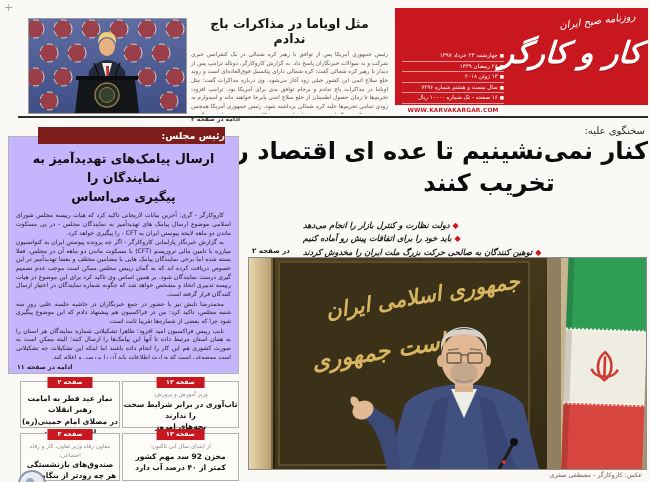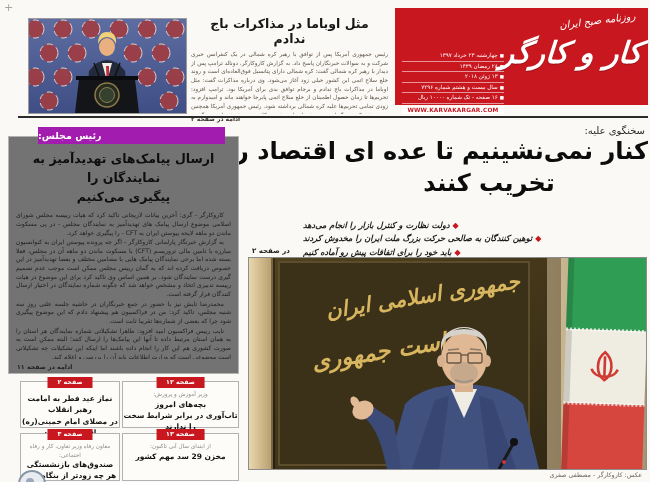--- a/index.html
+++ b/index.html
@@ -32,23 +32,23 @@
   .lead-head{left:330px;top:135px;width:318px;text-align:center;direction:rtl;color:#0c0c0c;
              font-weight:bold;font-size:24px;line-height:1.35;letter-spacing:-.5px;}
   .lead-head div{white-space:nowrap;}
   .lead-bullets{right:2px;top:219px;width:345px;direction:rtl;text-align:left;font-style:italic;}
   .lead-bullets .b{font-size:8.2px;font-weight:bold;color:#1d1d1d;line-height:1.55;white-space:nowrap;}
   .lead-bullets .d{color:#c8171f;padding-left:3px;font-size:8px;}
   .pageref{left:252px;top:247px;font-size:7px;font-weight:bold;color:#222;direction:rtl;}
   .main-photo{left:248px;top:257px;width:397px;height:211px;border:1px solid #8c8c8c;background:#45381f;}
   .credit{right:8px;top:471px;font-size:6.3px;color:#6a625a;direction:rtl;}
   
-  .majlis-box{left:8px;top:136px;width:229px;height:236px;border:1px solid #b2b2b2;background:#737373;}
-  .majlis-bar{left:38px;top:127px;width:187px;height:17px;background:#a21caf;color:#fff;
-              font-size:9.5px;font-weight:bold;text-align:left;line-height:17px;direction:rtl;z-index:3;}
+  .majlis-box{left:8px;top:136px;width:229px;height:236px;border:1px solid #b2b2b2;background:#c4b5fd;}
+  .majlis-bar{left:38px;top:127px;width:187px;height:17px;background:#7f1d1d;color:#fff;
+              font-size:9.5px;font-weight:bold;text-align:right;line-height:17px;direction:rtl;z-index:3;}
   .m-head{margin:13px 5px 3px;text-align:center;direction:rtl;font-weight:bold;color:#0e0e0e;
           font-size:12.5px;line-height:1.5;}
   .m-body{padding:2px 7px 0;direction:rtl;text-align:justify;font-size:6.1px;line-height:1.42;
           color:#20201e;height:148px;overflow:hidden;}
   .m-body p{margin:0 0 1px;text-indent:7px;}
   .m-more{position:absolute;left:8px;bottom:3px;font-size:6.3px;font-weight:bold;color:#222;direction:rtl;}
   
   .teaser{position:absolute;border:1px solid #b2b2b2;background:#fdfcf9;}
   .teaser .tab{position:absolute;top:-5px;left:50%;transform:translateX(-50%);background:#c8171f;
                color:#fff;font-size:6.3px;font-weight:bold;padding:1px 10px;white-space:nowrap;line-height:1.35;}
@@ -140,22 +140,22 @@
 
   <div class="abs rule"></div>
 
   <div class="abs lead-kicker">سخنگوی علیه:</div>
   <div class="abs lead-head">
     <div>کنار نمی‌نشینیم تا عده ای اقتصاد را</div>
     <div>تخریب کنند</div>
   </div>
   <div class="abs lead-bullets">
     <div class="b"><span class="d">◆</span><span>دولت نظارت و کنترل بازار را انجام می‌دهد</span></div>
+    <div class="b"><span class="d">◆</span><span>باید خود را برای اتفاقات پیش رو آماده کنیم</span></div>
     <div class="b"><span class="d">◆</span><span>توهین کنندگان به صالحی حرکت بزرگ ملت ایران را مخدوش کردند</span></div>
-    <div class="b"><span class="d">◆</span><span>باید خود را برای اتفاقات پیش رو آماده کنیم</span></div>
   </div>
   <div class="abs pageref">در صفحه ۲</div>
 
   <div class="abs main-photo">
     <svg width="397" height="211" viewBox="0 0 397 211">
       <defs>
         <linearGradient id="gpil" x1="0" y1="0" x2="1" y2="0">
           <stop offset="0" stop-color="#e9d8ae"></stop>
             <stop offset="1" stop-color="#b59a6a"></stop>
         </linearGradient>
@@ -219,21 +219,21 @@
         <circle cx="255" cy="204" r="2" fill="#d23333"></circle>
       </g>
     </svg>
   </div>
   <div class="abs credit">عکس: کاروکارگر - مصطفی صفری</div>
 
   <div class="abs majlis-bar">رئیس مجلس:</div>
   <div class="abs majlis-box">
     <div class="m-head">
       <div>ارسال پیامک‌های تهدیدآمیز به نمایندگان را</div>
-      <div>پیگیری می‌کنیم</div>
+      <div>پیگیری می‌اساس</div>
     </div>
     <div class="m-body">
       <p>کاروکارگر - گری: آخرین بیانات لاریجانی تاکید کرد که هیات رییسه مجلس شورای اسلامی موضوع ارسال پیامک های تهدیدآمیز به نمایندگان مجلس - در پی مسکوت ماندن دو ماهه لایحه پیوستن ایران به CFT - را پیگیری خواهد کرد.</p>
       <p>به گزارش خبرنگار پارلمانی کاروکارگر - اگر چه پرونده پیوستن ایران به کنوانسیون مبارزه با تامین مالی تروریسم (CFT) با مسکوت ماندن دو ماهه آن در مجلس، فعلا بسته شده اما برخی نمایندگان پیامک هایی با مضامین مختلف و بعضا تهدیدآمیز در این خصوص دریافت کرده اند که به گمان رییس مجلس ممکن است موجب عدم تصمیم گیری درست نمایندگان شود. بر همین اساس وی تاکید کرد برای این موضوع در هیات رییسه تدبیری اتخاذ و مشخص خواهد شد که چگونه شماره نمایندگان در اختیار ارسال کنندگان قرار گرفته است.</p>
       <p>محمدرضا تابش نیز با حضور در جمع خبرنگاران در حاشیه جلسه علنی روز سه شنبه مجلس، تاکید کرد: من در فراکسیون هم پیشنهاد دادم که این موضوع پیگیری شود چرا که بعضی از شماره‌ها تقریبا ثابت است.</p>
       <p>نایب رییس فراکسیون امید افزود: ظاهرا تشکیلاتی شماره نمایندگان هر استان را به همان استان مرتبط داده تا آنها این پیامک‌ها را ارسال کنند؛ البته ممکن است به صورت کشوری هم این کار را انجام داده باشند اما اینکه این تشکیلات چه تشکیلاتی است موضوعی است که وزارت اطلاعات باید آن را بررسی و اعلام کند.</p>
 
     </div>
     <div class="m-more">ادامه در صفحه ۱۱</div>
   </div>
@@ -243,34 +243,35 @@
     <div class="inner">
       <div class="k"></div>
       <div class="t">نماز عید فطر به امامت رهبر انقلاب</div>
       <div class="t">در مصلای امام خمینی(ره) اقامه می شود</div>
     </div>
   </div>
   <div class="teaser t2">
     <div class="tab">صفحه ۱۲</div>
     <div class="inner">
       <div class="k">وزیر آموزش و پرورش:</div>
+      <div class="t">تاب‌آوری در برابر شرایط سخت را ندارند</div>
       <div class="t">بچه‌های امروز</div>
-      <div class="t">تاب‌آوری در برابر شرایط سخت را ندارند</div>
     </div>
   </div>
   <div class="teaser t3">
     <div class="tab">صفحه ۳</div>
     <div class="inner">
       <div class="k">معاون رفاه وزیر تعاون، کار و رفاه اجتماعی:</div>
       <div class="t">صندوق‌های بازنشستگی</div>
       <div class="t">هر چه زودتر از بنگاه‌داری خارج شوند</div>
     </div>
   </div>
   <div class="teaser t4">
     <div class="tab">صفحه ۱۳</div>
     <div class="inner">
       <div class="k">از ابتدای سال آبی تاکنون:</div>
-      <div class="t">مخزن 29 سد مهم کشور</div>
+      <div class="t">مخزن 92 سد مهم کشور</div>
+      <div class="t">کمتر از ۴۰ درصد آب دارد</div>
     </div>
   </div>
 
   <div class="abs emblem"></div>
 </div>
 
 </body></html>

